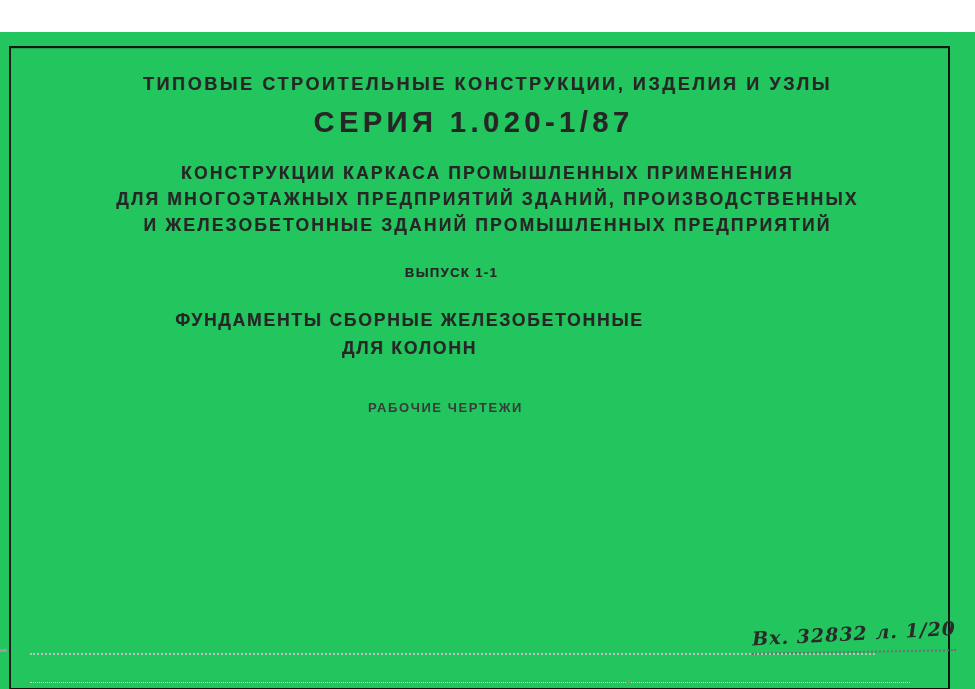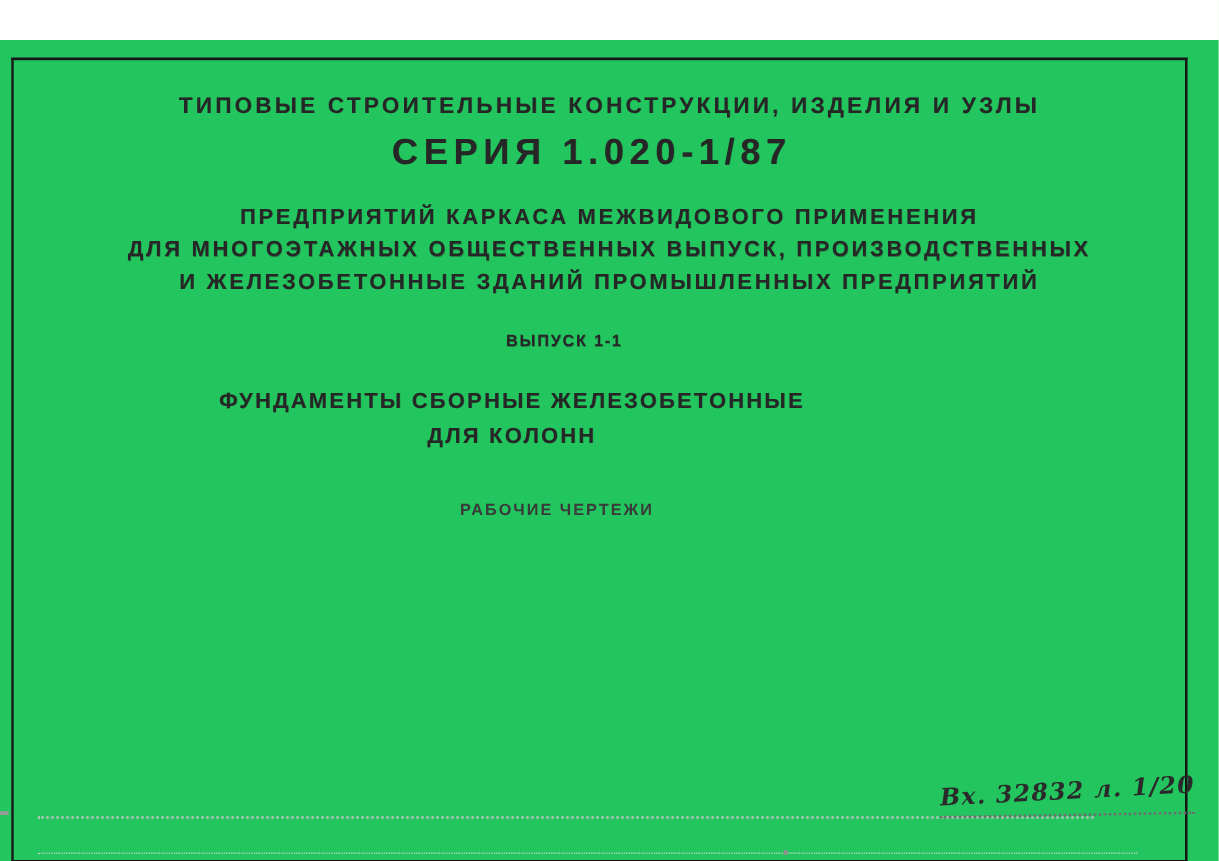--- a/index.html
+++ b/index.html
@@ -143,22 +143,22 @@
 
 <div class="page">
 
   <div class="frame"></div>
 
   <div class="stamp header-line">ТИПОВЫЕ СТРОИТЕЛЬНЫЕ КОНСТРУКЦИИ, ИЗДЕЛИЯ И УЗЛЫ</div>
 
   <div class="stamp series-title">СЕРИЯ 1.020-1/87</div>
 
   <div class="stamp subtitle">
-    <div>ПРЕДПРИЯТИЙ КАРКАСА МЕЖВИДОВОГО ПРИМЕНЕНИЯ</div>
-    <div>ДЛЯ МНОГОЭТАЖНЫХ ОБЩЕСТВЕННЫХ ВЫПУСК, ПРОИЗВОДСТВЕННЫХ</div>
+    <div>КОНСТРУКЦИИ КАРКАСА ПРОМЫШЛЕННЫХ ПРИМЕНЕНИЯ</div>
+    <div>ДЛЯ МНОГОЭТАЖНЫХ ПРЕДПРИЯТИЙ ЗДАНИЙ, ПРОИЗВОДСТВЕННЫХ</div>
     <div>И ЖЕЛЕЗОБЕТОННЫЕ ЗДАНИЙ ПРОМЫШЛЕННЫХ ПРЕДПРИЯТИЙ</div>
   </div>
 
   <div class="stamp issue-label">ВЫПУСК 1-1</div>
 
   <div class="stamp main-title">
     <div>ФУНДАМЕНТЫ СБОРНЫЕ ЖЕЛЕЗОБЕТОННЫЕ</div>
     <div>ДЛЯ КОЛОНН</div>
   </div>
 

